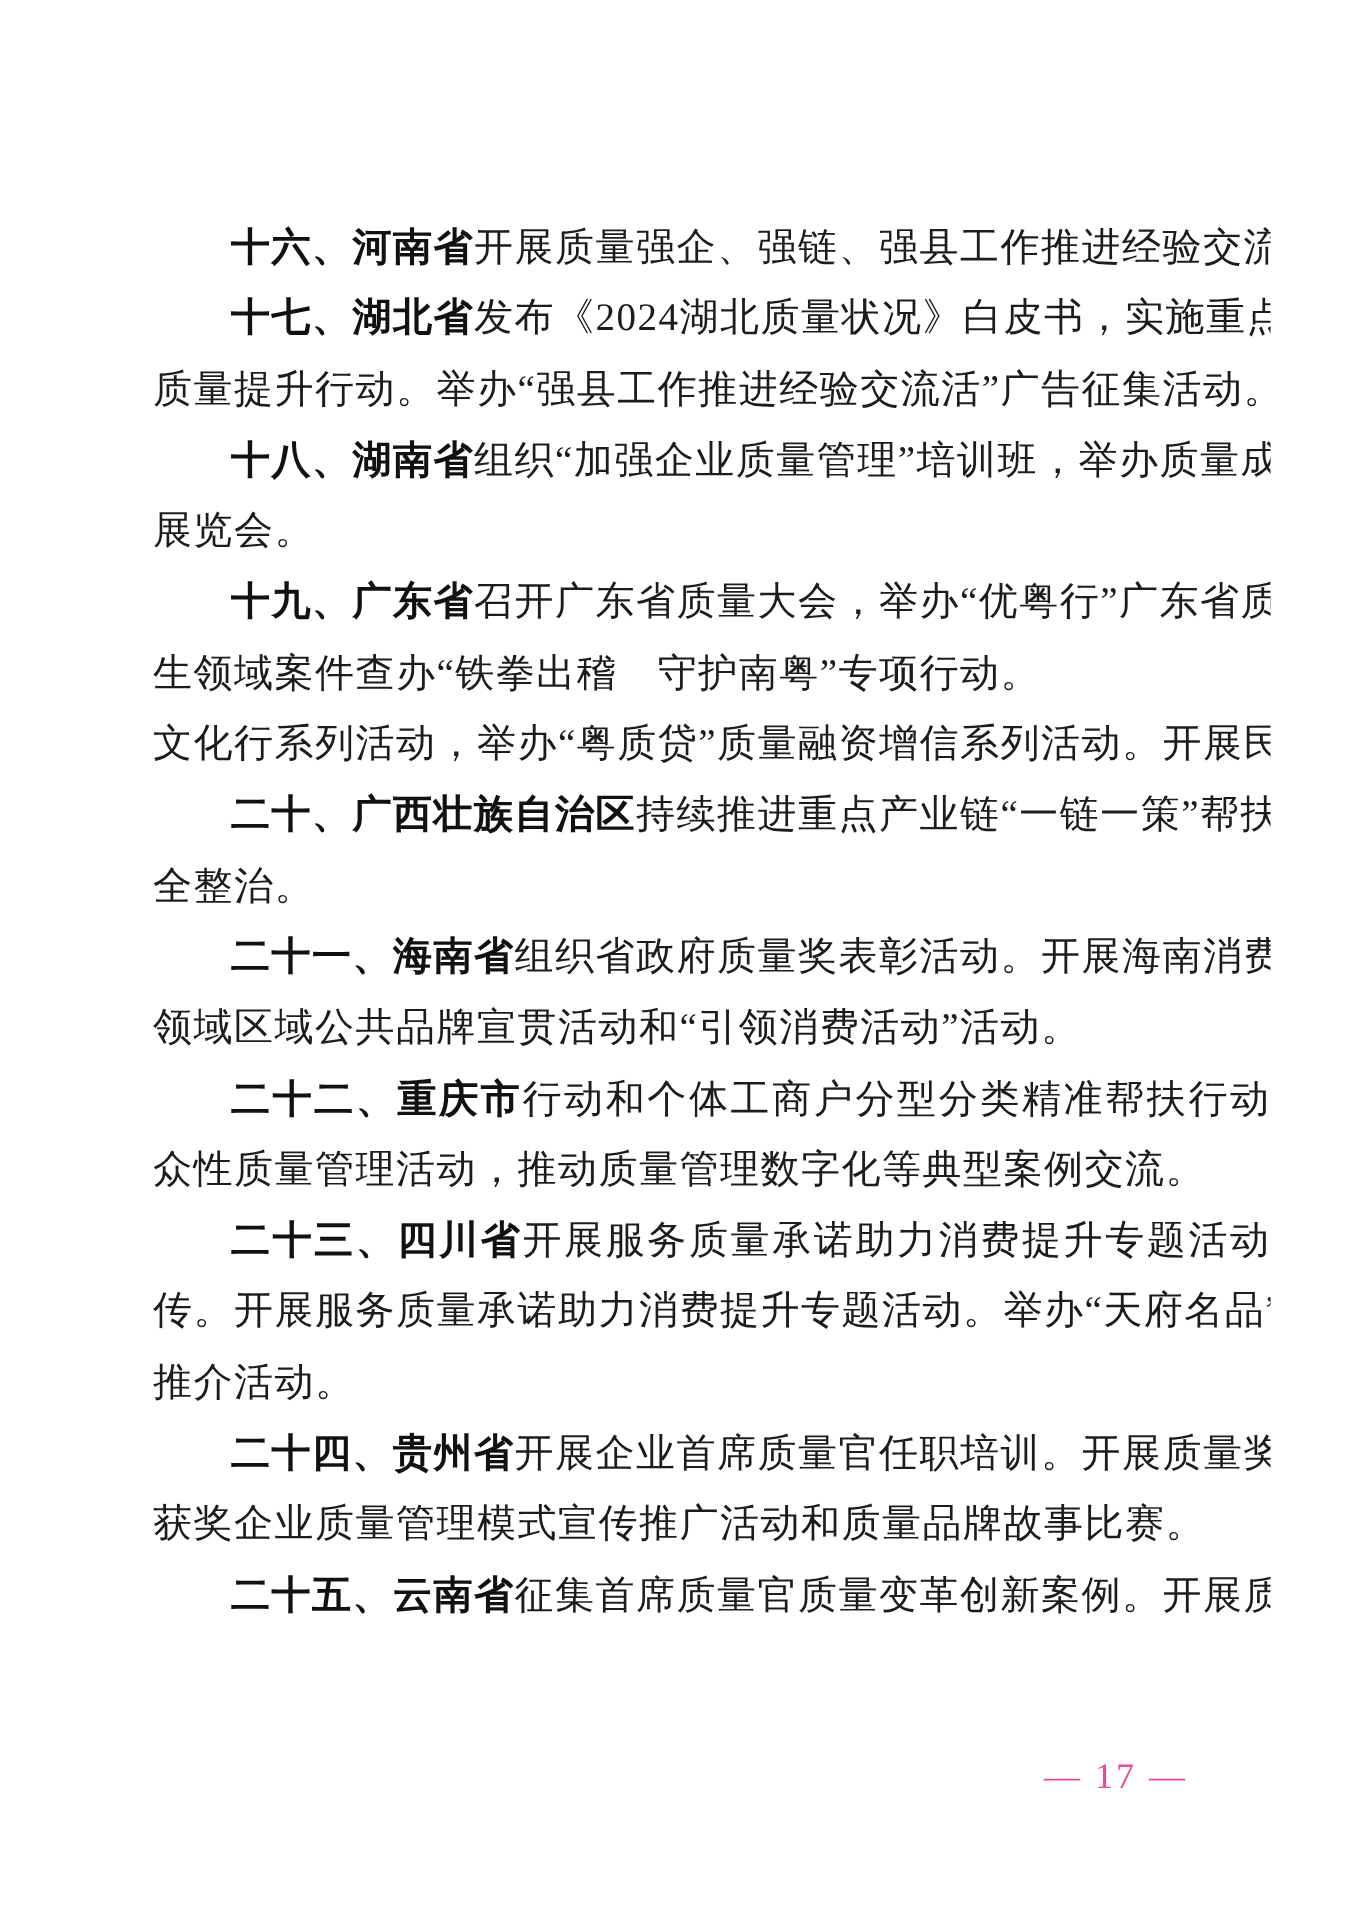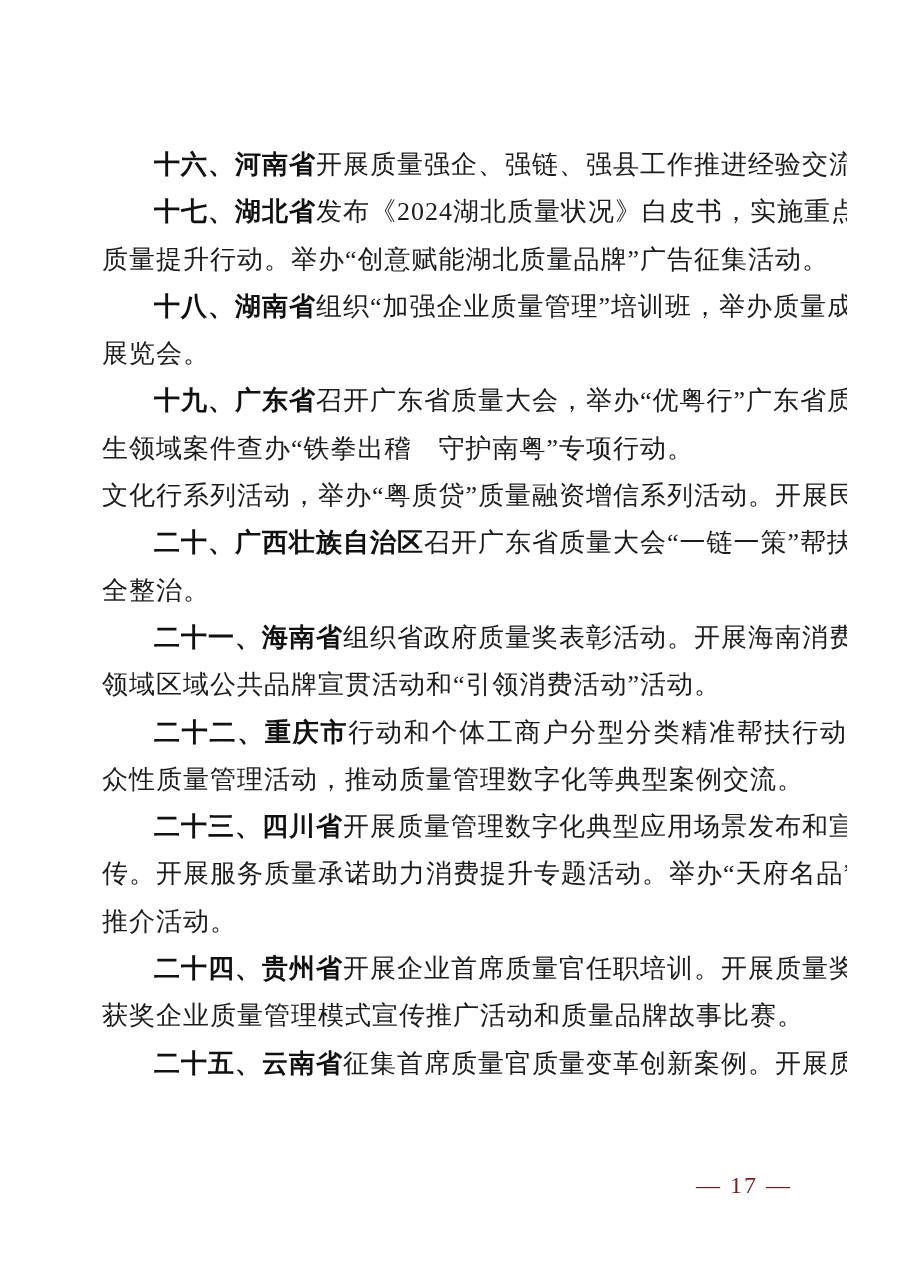--- a/index.html
+++ b/index.html
@@ -37,67 +37,67 @@
     font-weight: bold;
     color: #111111;
   }
   .footer {
     position: absolute;
     top: 1169px;
     right: 108px;
     font-size: 24px;
     line-height: 32px;
     letter-spacing: 2px;
-    color: #7f1d1d;
+    color: #ec4899;
     font-family: "Liberation Serif", "DejaVu Serif", serif;
   }
 </style>
 </head>
 <body>
 
 <div class="sheet">
   <div class="content">
 
     <div class="para">
       <div class="line first"><span class="lead">十六、河南省</span><span>开展质量强企、强链、强县工作推进经验交流活</span></div>
     </div>
 
     <div class="para">
       <div class="line first"><span class="lead">十七、湖北省</span><span>发布《2024湖北质量状况》白皮书，实施重点领域</span></div>
-      <div class="line end">质量提升行动。举办“创意赋能湖北质量品牌”广告征集活动。</div>
+      <div class="line end">质量提升行动。举办“强县工作推进经验交流活”广告征集活动。</div>
     </div>
 
     <div class="para">
       <div class="line first"><span class="lead">十八、湖南省</span><span>组织“加强企业质量管理”培训班，举办质量成果</span></div>
       <div class="line end">展览会。</div>
     </div>
 
     <div class="para">
       <div class="line first"><span class="lead">十九、广东省</span><span>召开广东省质量大会，举办“优粤行”广东省质量</span></div>
       <div class="line end">生领域案件查办“铁拳出稽　守护南粤”专项行动。</div>
       <div class="line">文化行系列活动，举办“粤质贷”质量融资增信系列活动。开展民</div>
     </div>
 
     <div class="para">
-      <div class="line first"><span class="lead">二十、广西壮族自治区</span><span>召开广东省质量大会“一链一策”帮扶</span></div>
+      <div class="line first"><span class="lead">二十、广西壮族自治区</span><span>持续推进重点产业链“一链一策”帮扶</span></div>
       <div class="line end">全整治。</div>
     </div>
 
     <div class="para">
       <div class="line first"><span class="lead">二十一、海南省</span><span>组织省政府质量奖表彰活动。开展海南消费</span></div>
       <div class="line end">领域区域公共品牌宣贯活动和“引领消费活动”活动。</div>
     </div>
 
     <div class="para">
       <div class="line first"><span class="lead">二十二、重庆市</span><span>行动和个体工商户分型分类精准帮扶行动</span></div>
       <div class="line end">众性质量管理活动，推动质量管理数字化等典型案例交流。</div>
     </div>
 
     <div class="para">
-      <div class="line first"><span class="lead">二十三、四川省</span><span>开展质量管理数字化典型应用场景发布和宣</span></div>
+      <div class="line first"><span class="lead">二十三、四川省</span><span>开展服务质量承诺助力消费提升专题活动</span></div>
       <div class="line">传。开展服务质量承诺助力消费提升专题活动。举办“天府名品”</div>
       <div class="line end">推介活动。</div>
     </div>
 
     <div class="para">
       <div class="line first"><span class="lead">二十四、贵州省</span><span>开展企业首席质量官任职培训。开展质量奖</span></div>
       <div class="line end">获奖企业质量管理模式宣传推广活动和质量品牌故事比赛。</div>
     </div>
 
     <div class="para">

